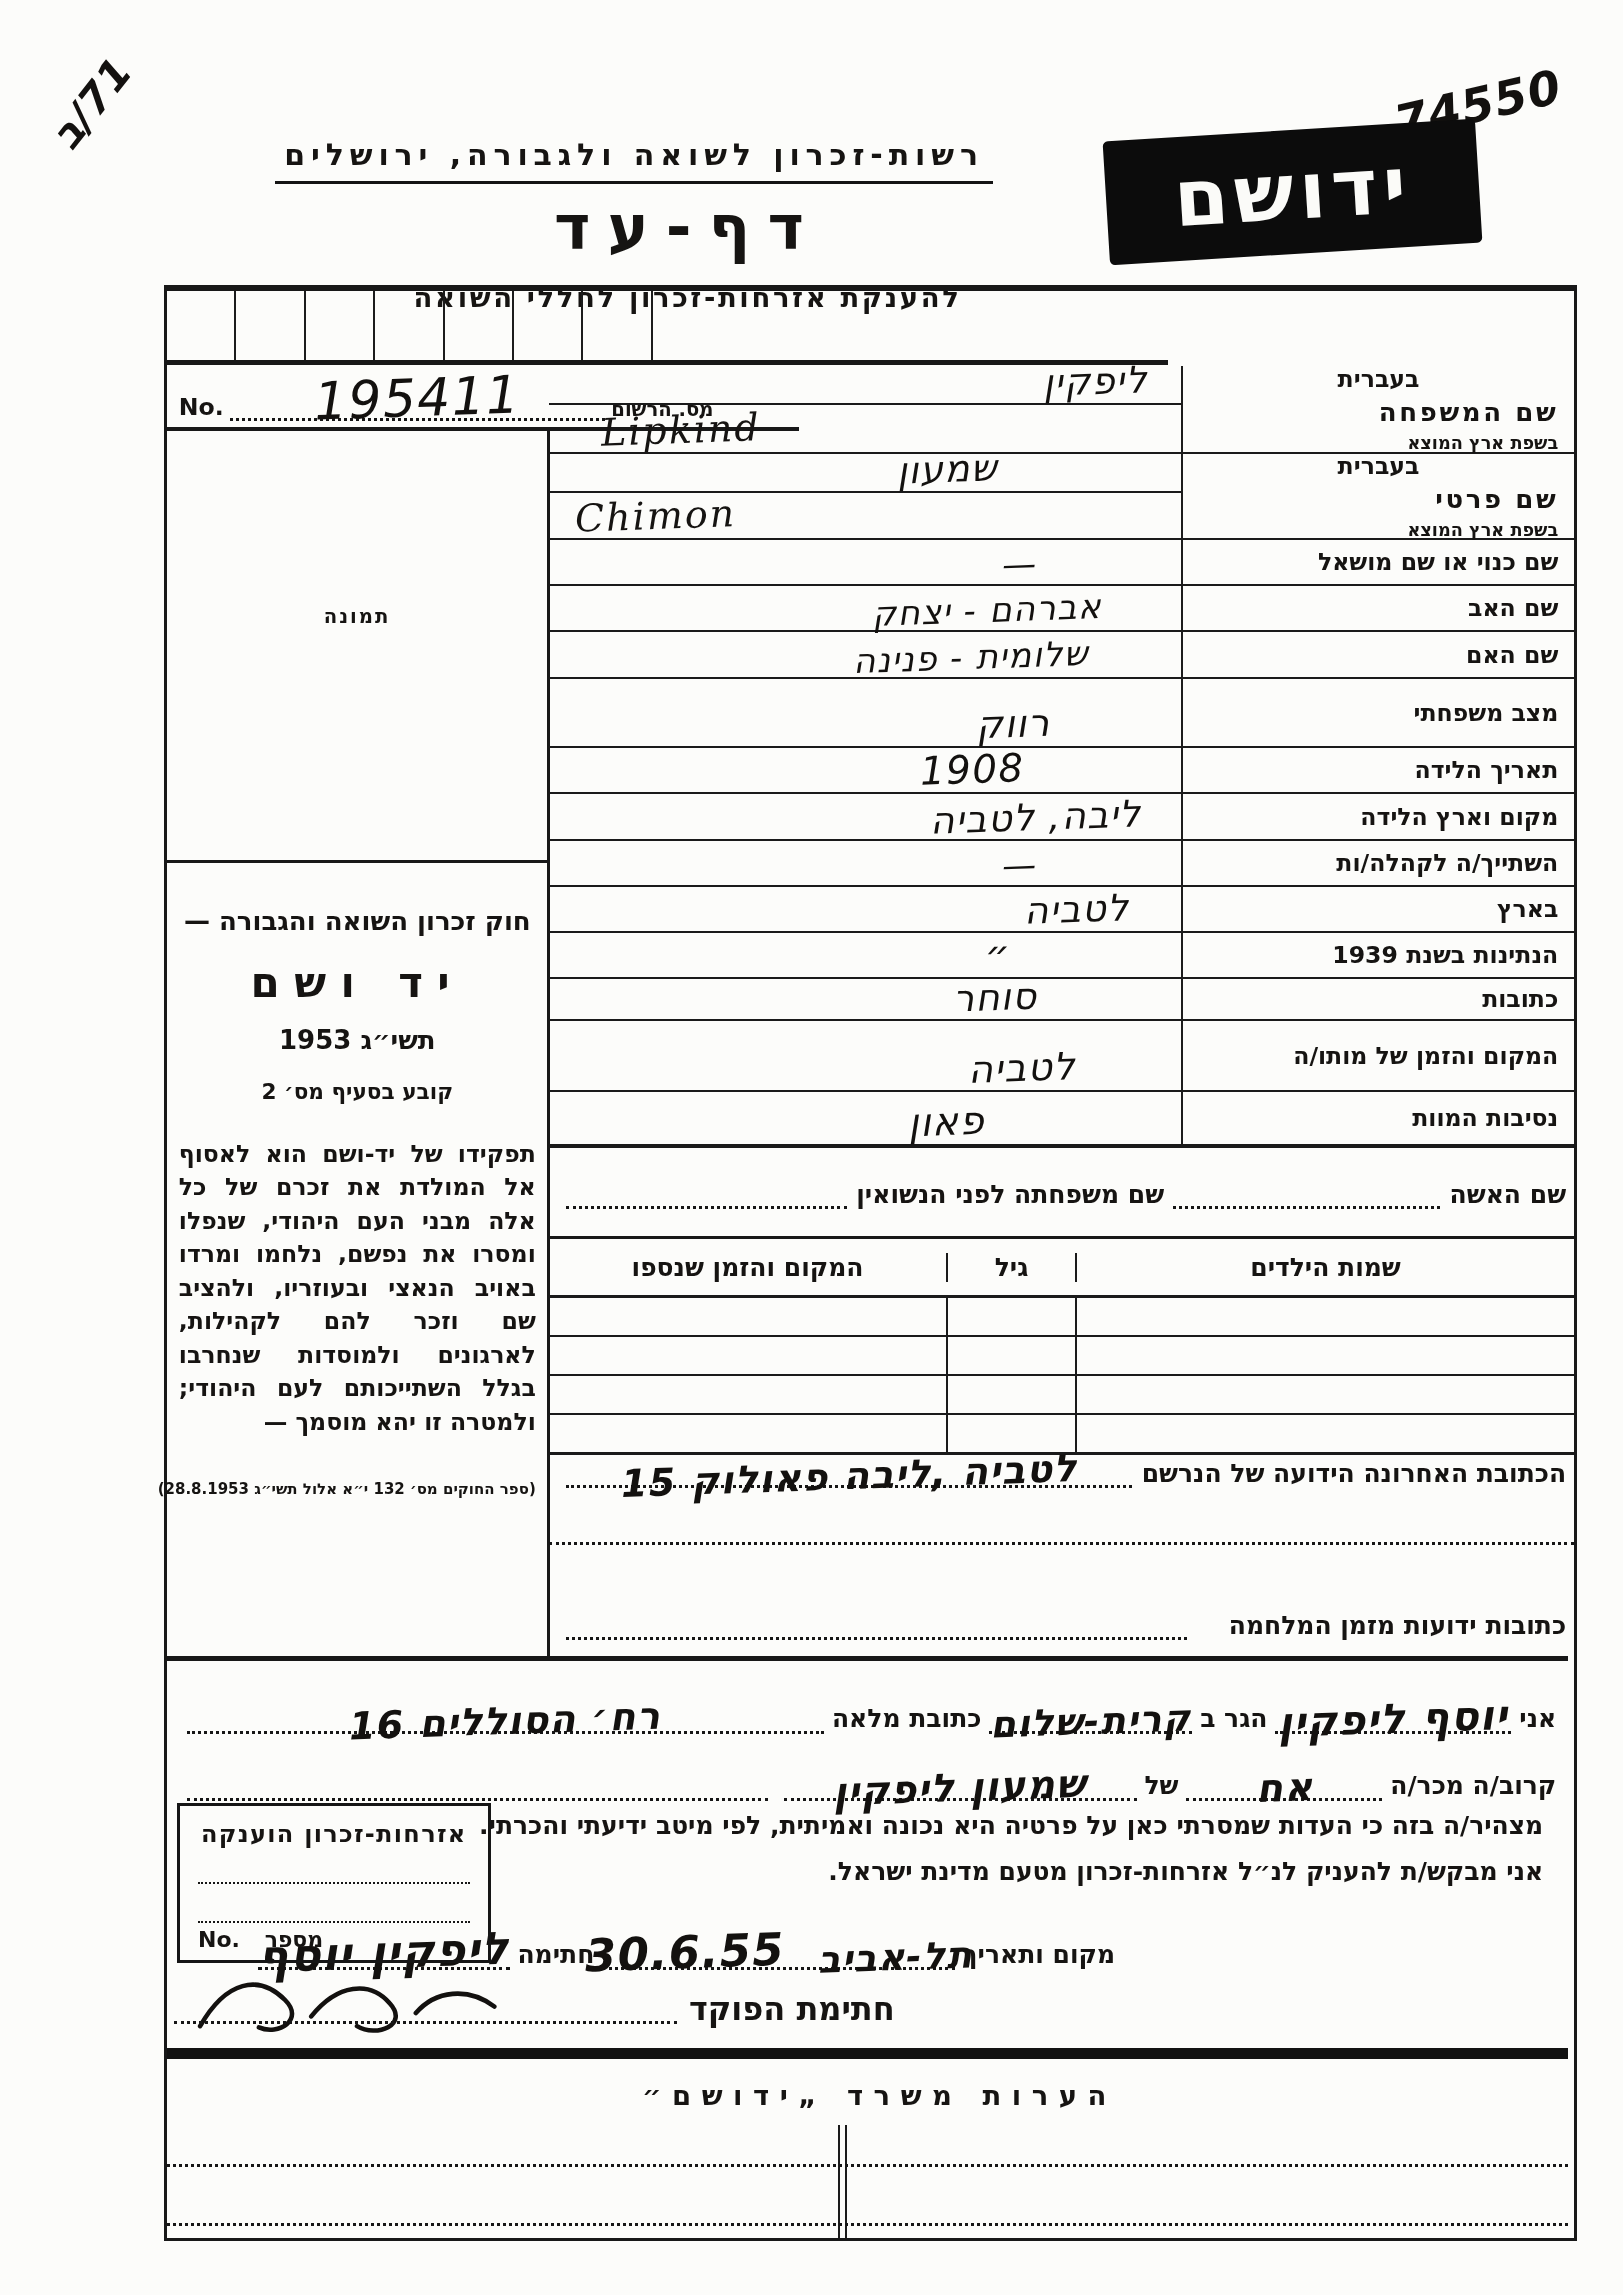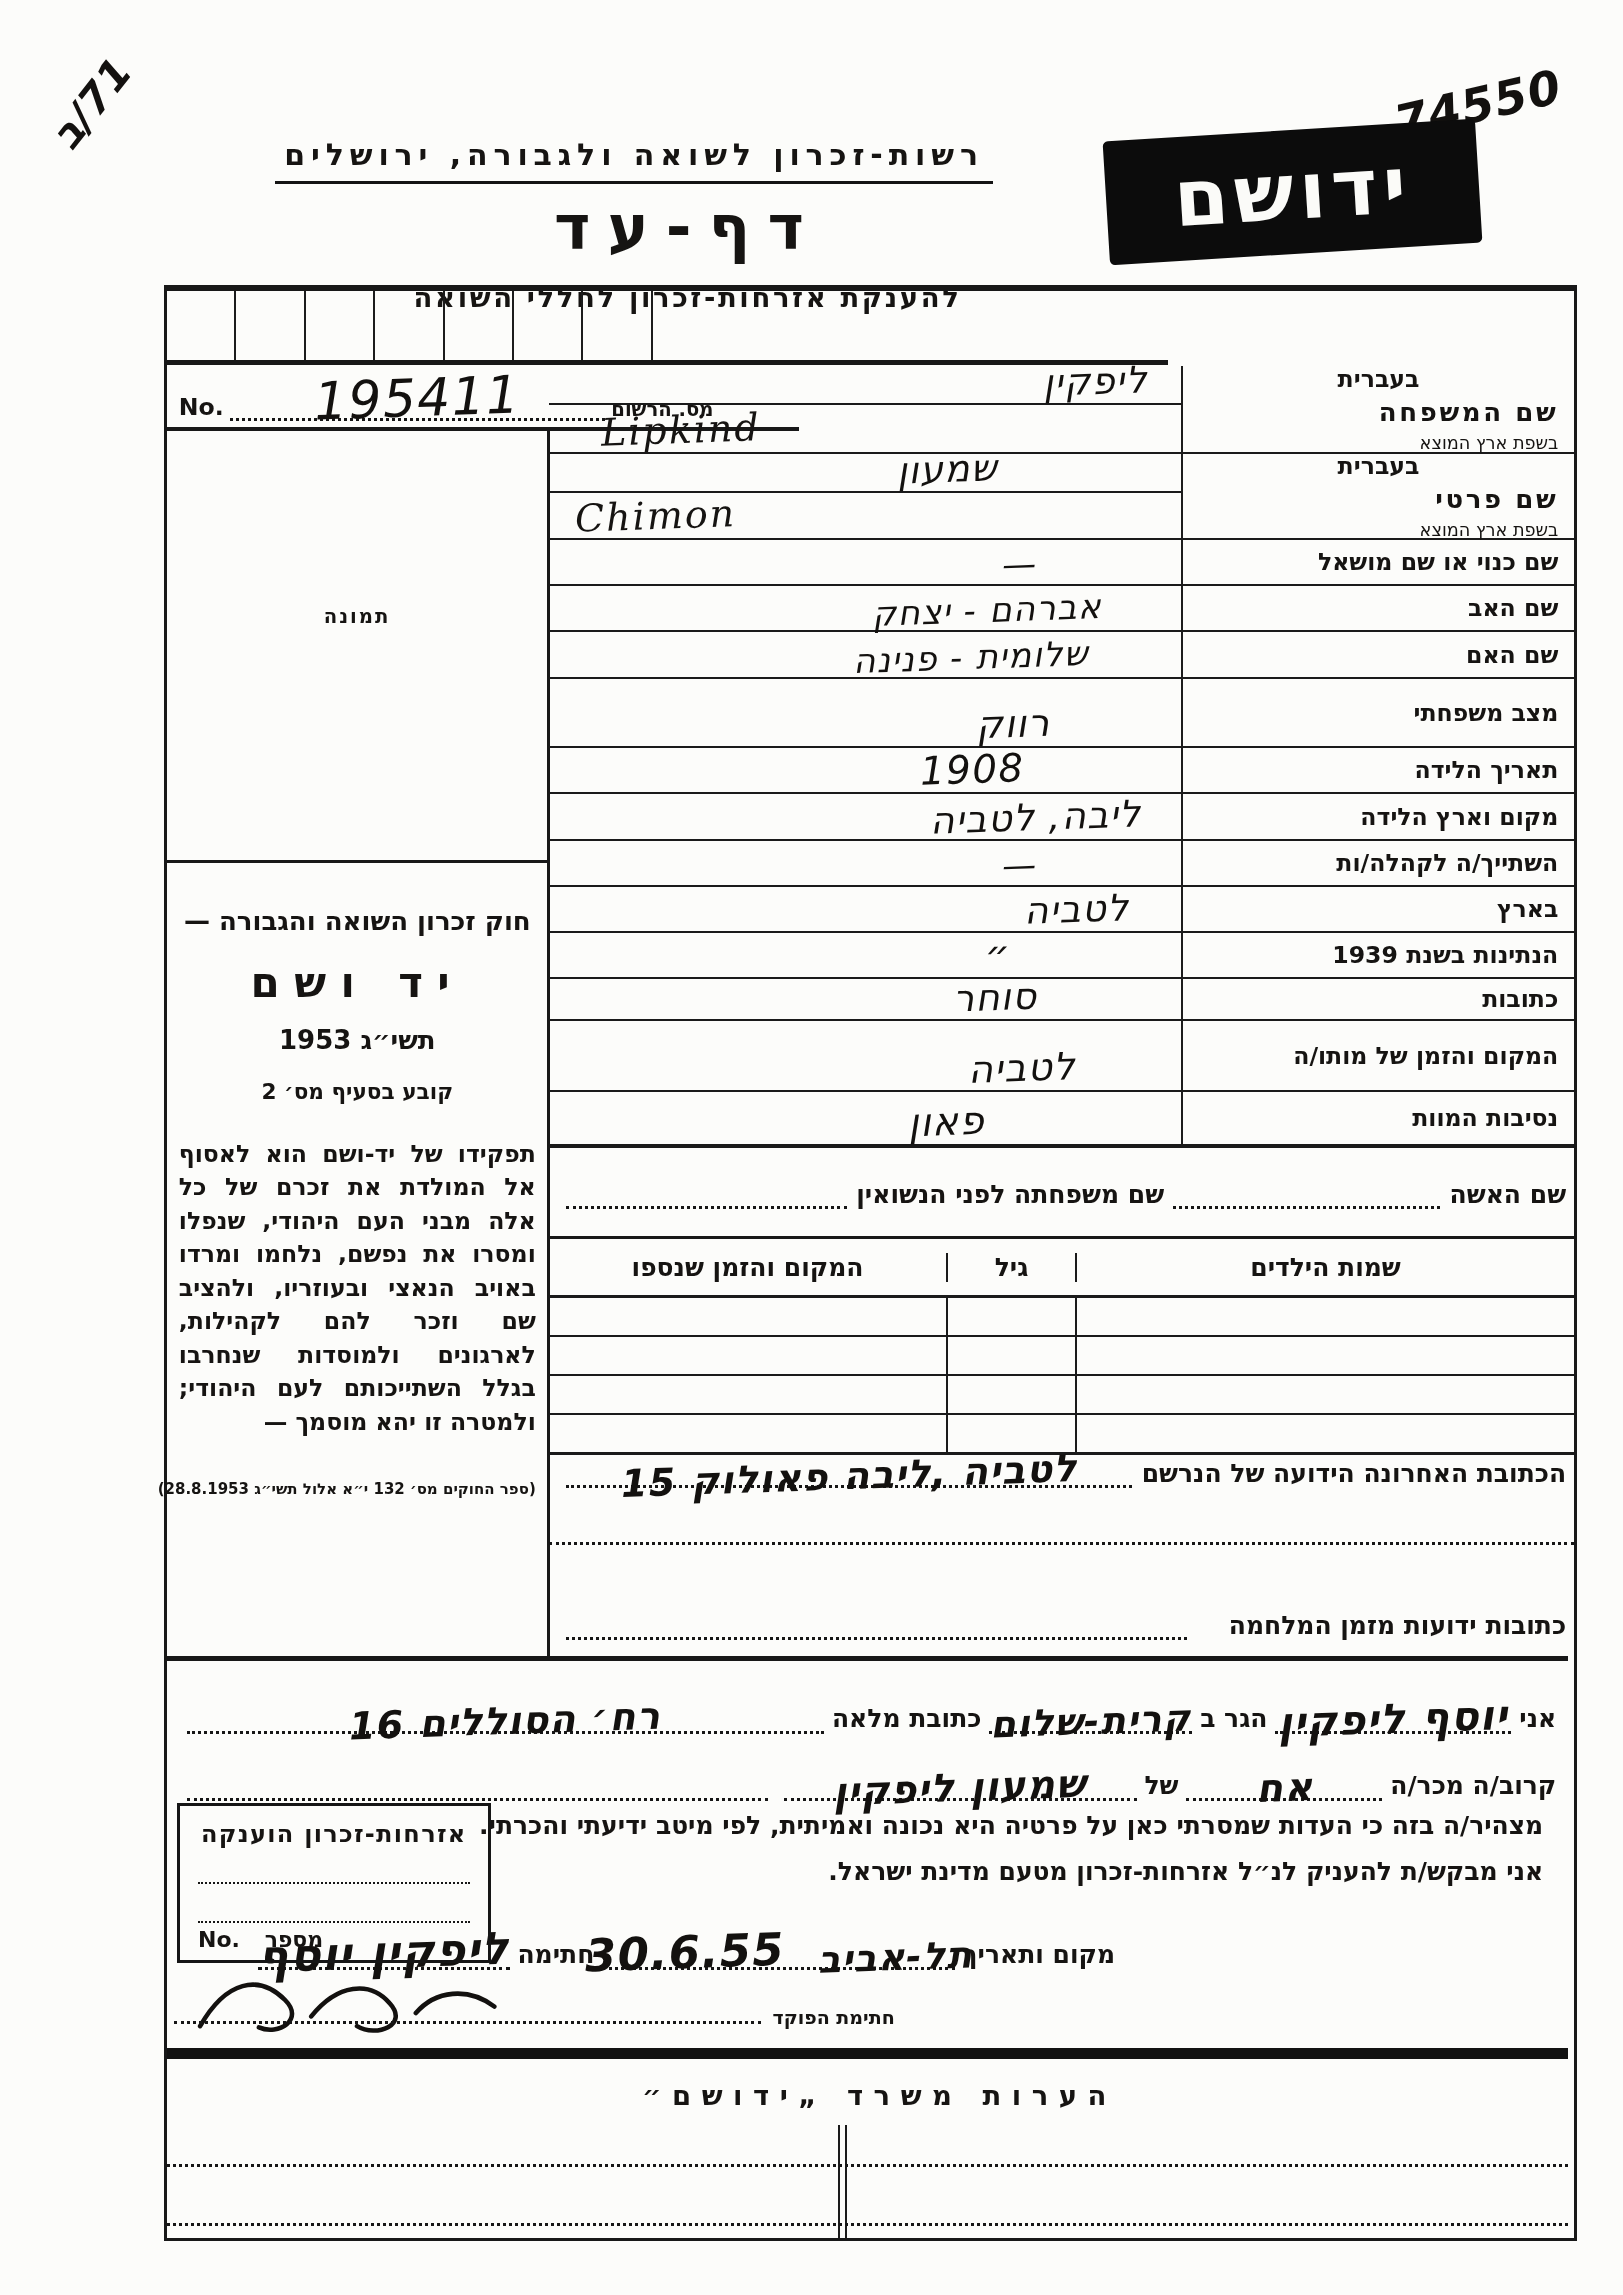--- a/index.html
+++ b/index.html
@@ -48,21 +48,21 @@
   .law .cite{font-size:15px;font-weight:bold;margin-top:41px;white-space:nowrap;}
   
   .fields{left:382px;top:75px;width:1025px;}
   .frow{display:flex;direction:rtl;border-bottom:2.6px solid #1a1a1a;box-sizing:border-box;}
   .frow.thick{border-bottom-width:4.6px;}
   .flabel{width:393px;box-sizing:border-box;border-left:2px solid #1c1c1c;display:flex;
           flex-direction:column;justify-content:center;text-align:right;padding:2.6px 15.7px;}
   .flabel .single{font-size:23.6px;font-weight:bold;}
   .flabel .l-top{font-size:23.6px;font-weight:bold;text-align:center;}
   .flabel .l-mid{font-size:26px;font-weight:bold;letter-spacing:2.6px;margin-top:3.9px;}
-  .flabel .l-bot{font-size:17.7px;font-weight:normal;margin-top:5.2px;}
+  .flabel .l-bot{font-size:17.7px;font-weight:bold;margin-top:5.2px;}
   .fval{flex:1;display:flex;align-items:flex-end;justify-content:center;box-sizing:border-box;overflow:visible;}
   .fval>span{margin-bottom:0px;}
   .fval.two{flex-direction:column;align-items:stretch;justify-content:flex-start;}
   .fval .sub{display:flex;align-items:flex-end;box-sizing:border-box;}
   .vr{justify-content:flex-start;}
   .vl{justify-content:flex-end;}
   
   .wife{left:382px;top:857px;width:1025px;height:87px;display:flex;direction:rtl;
         align-items:flex-end;padding:0 7.9px 26px;box-sizing:border-box;font-size:25px;font-weight:bold;}
   .wife .dotfill{flex:1;border-bottom:3.3px dotted #161616;height:6.5px;margin:0 9.2px;}
@@ -90,21 +90,21 @@
   .dw .seg{border-bottom:3.3px dotted #161616;display:flex;align-items:flex-end;justify-content:center;margin:0 7.9px;}
   .dw .seg .hand{margin-bottom:-11.8px;}
   .dw .lbl{white-space:nowrap;padding-bottom:1.3px;}
   .gbox{left:9.8px;top:1512px;width:314px;height:160px;border:3.9px solid #161616;box-sizing:border-box;}
   .gbox .ttl{text-align:center;font-size:24px;font-weight:bold;margin-top:14.4px;letter-spacing:1.3px;}
   .gbox .gl{margin:34px 18.3px 0;border-bottom:2.6px dotted #161616;}
   .gbox .gl2{margin:37px 18.3px 0;border-bottom:2.6px dotted #161616;}
   .gbox .numrow{direction:ltr;text-align:left;margin:3.9px 18.3px 0;font-size:22px;font-weight:bold;}
   .clerkRow{left:6.5px;top:1677px;width:733px;height:56px;display:flex;direction:ltr;align-items:flex-end;}
   .clerkRow .cl-dots{flex:1;border-bottom:3.3px dotted #161616;height:7.9px;}
-  .clerkRow .cl-lbl{font-size:19px;font-weight:bold;margin:0 11.8px -3.9px;}
+  .clerkRow .cl-lbl{font-size:32px;font-weight:bold;margin:0 11.8px -3.9px;}
   .bigrule{left:0;top:1757px;width:1401px;height:11px;background:#121212;}
   .foot-title{left:12px;top:1788px;width:1401px;text-align:center;font-size:27.5px;font-weight:bold;letter-spacing:10.5px;}
   .centerline{left:671px;top:1834px;height:113px;width:8.5px;border-left:2.6px solid #1a1a1a;border-right:2.6px solid #1a1a1a;box-sizing:border-box;}
   .sig-squiggle{stroke:#13110f;fill:none;stroke-width:7;stroke-linecap:round;}
 </style>
 </head>
 <body>
 
 <div class="page">
 

